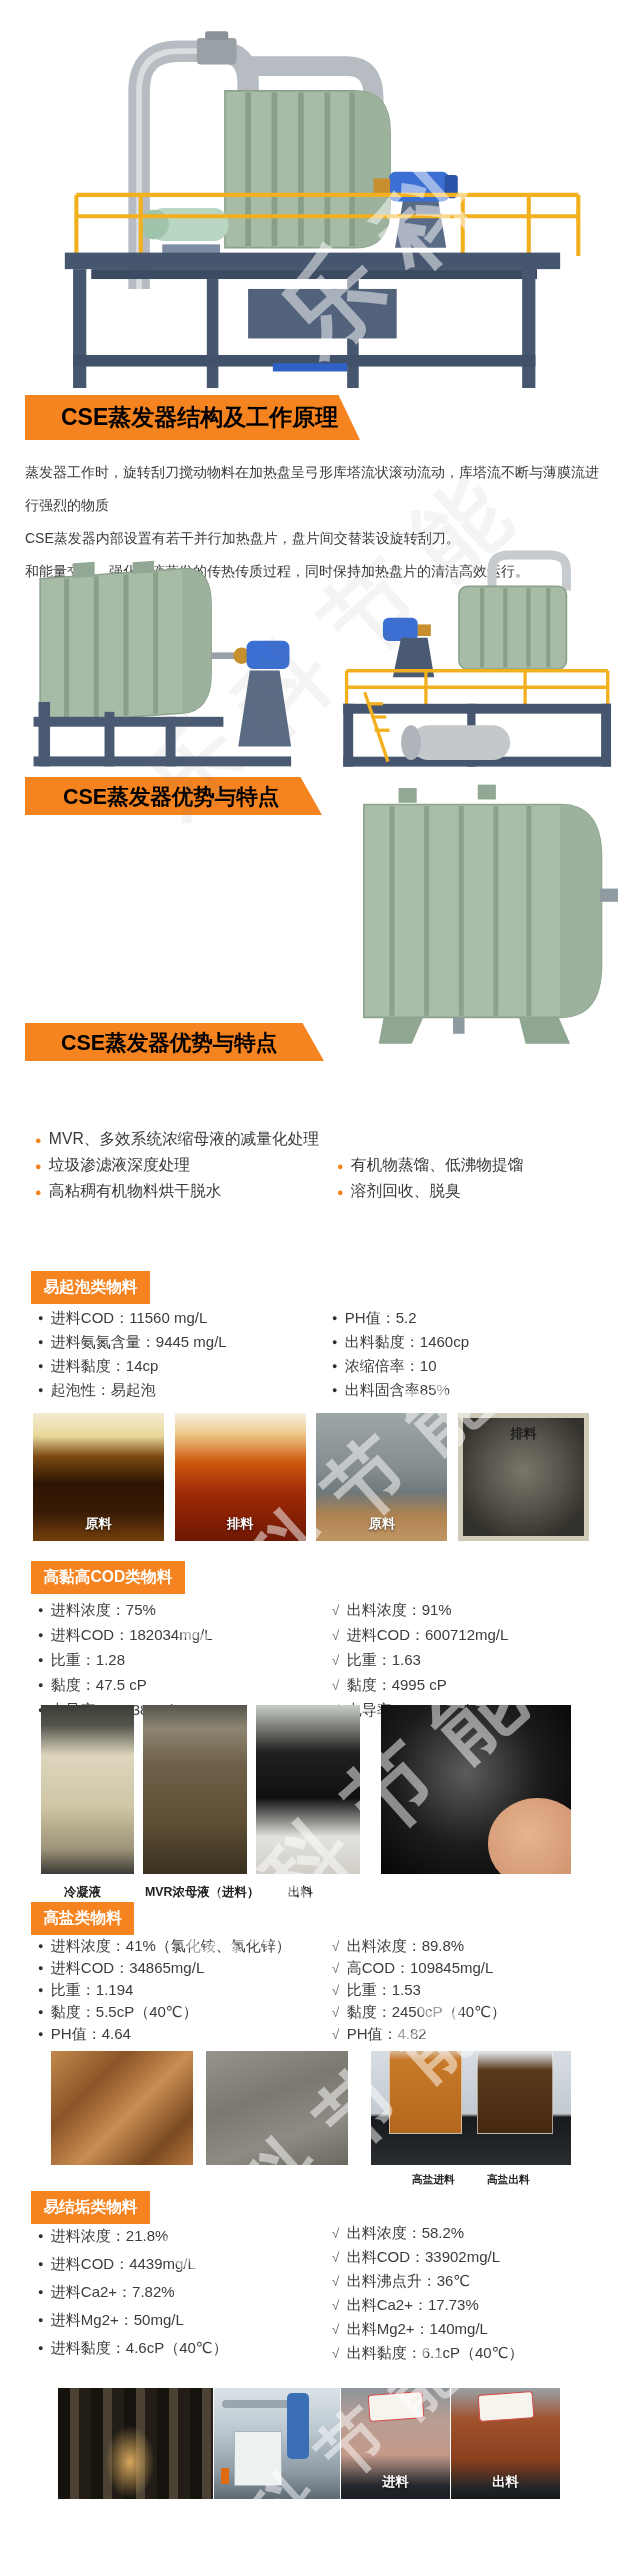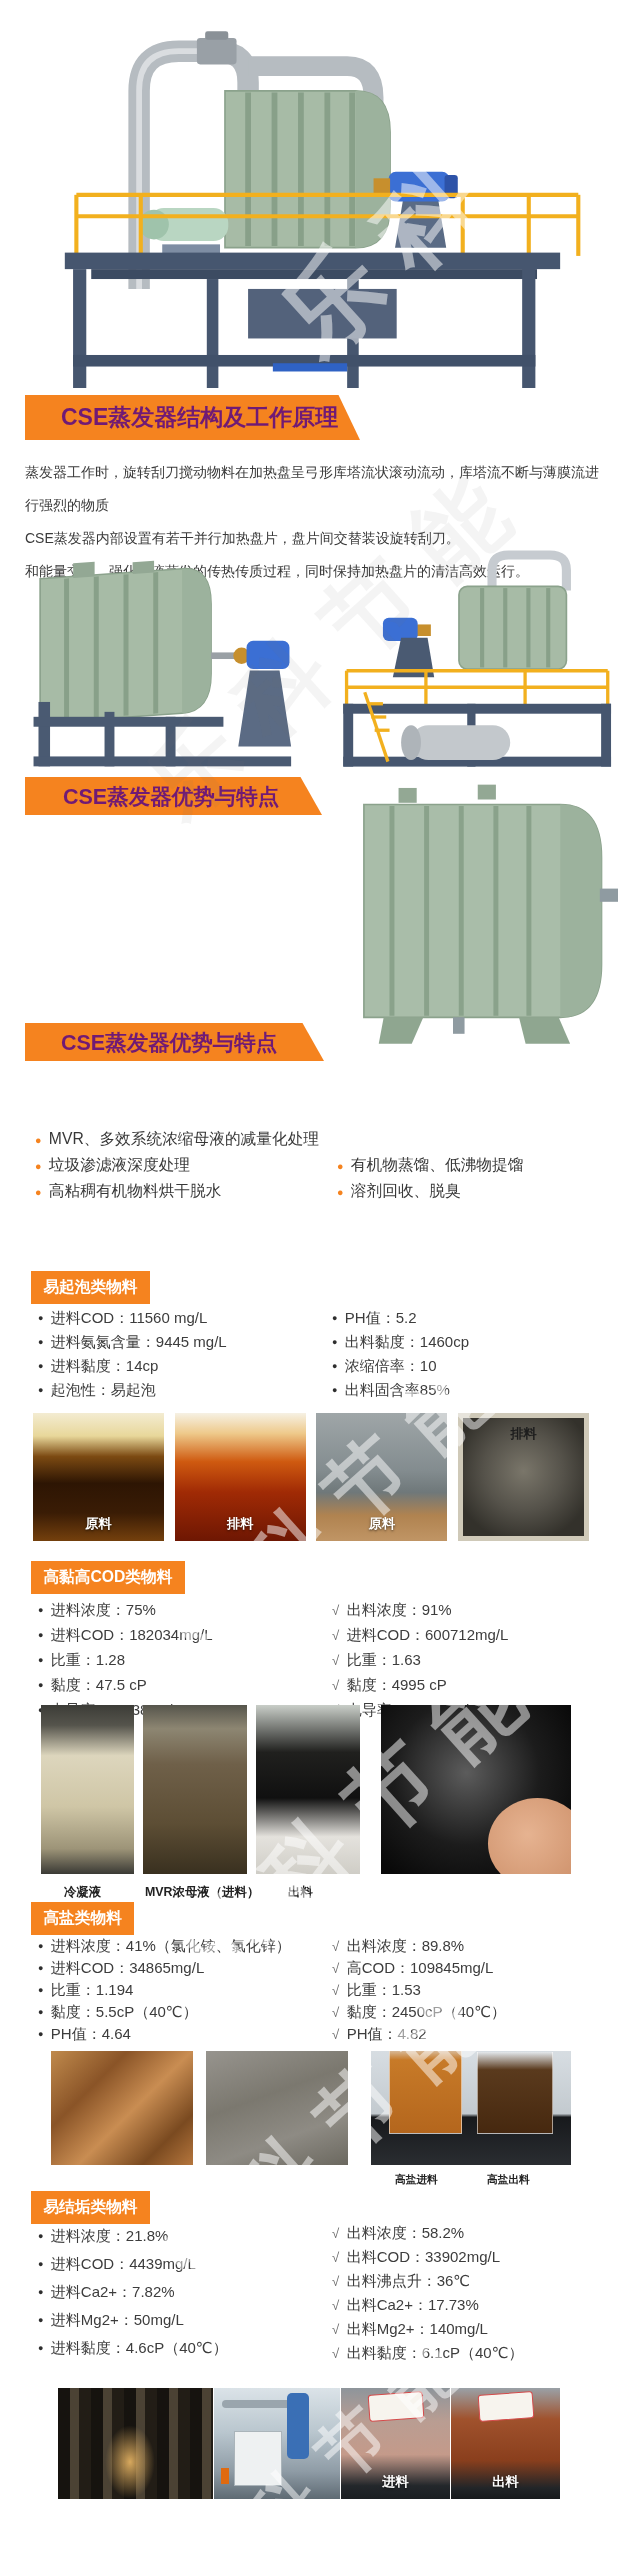--- a/index.html
+++ b/index.html
@@ -1,19 +1,19 @@
 <!DOCTYPE html>
 <html style="font-size:13.2px"><head>
 <meta charset="utf-8">
 <style>
   html,body{margin:0;padding:0;background:#fff;}
   .page{position:relative;width:620px;height:2576px;background:#ffffff;overflow:hidden;
         font-family:"Liberation Sans","DejaVu Sans",sans-serif;color:#3d3d3d;}
   
-  .banner{position:absolute;background:#f5831f;color:#701a75;font-weight:bold;
+  .banner{position:absolute;background:#f5831f;color:#000000;font-weight:bold;
           display:flex;align-items:center;box-sizing:border-box;
           clip-path:polygon(0 0,calc(100% - 21.5px) 0,100% 100%,0 100%);}
   .b1{left:25px;top:395px;width:335px;height:45px;font-size:23px;padding-left:36px;}
   .b2{left:25px;top:777px;width:297px;height:38px;font-size:21.5px;padding-left:38px;}
   .b3{left:25px;top:1023px;width:299px;height:38px;font-size:21.5px;padding-left:36px;}
   .b4{left:25px;top:1208px;width:347px;height:43px;font-size:20.7px;padding-left:55px;}
   .case-label{position:absolute;left:31px;background:#f5831f;color:#fff;font-weight:bold;
               font-size:15.7px;padding:5.8px 12.4px;}
   .cl1{top:1271px;} .cl2{top:1561px;} .cl3{top:1902px;} .cl4{top:2191px;}
   
@@ -392,21 +392,21 @@
       </div>
   </div>
   <div class="strip" style="left:51px;top:2051px;gap:13.2px;">
     <div class="photo p-c1" style="width:142px;height:114px;"></div>
     <div class="photo p-c2" style="width:142px;height:114px;"></div>
     <div class="photo p-c3" style="width:200px;height:114px;margin-left:10px;">
       <div class="beaker bk1"></div>
       <div class="beaker bk2"></div>
     </div>
   </div>
-  <span class="caption-sm" style="left:395px;top:2173px;">高盐进料</span>
+  <span class="caption-sm" style="left:412px;top:2173px;">高盐进料</span>
   <span class="caption-sm" style="left:487px;top:2173px;">高盐出料</span>
 
   <div class="case-label cl4">易结垢类物料</div>
   <div class="col c4l" style="left:38px;top:2227px;width:281px;">
     <div class="row">
         <span class="mk dot">●</span>
         <span>进料浓度：21.8%</span>
       </div>
     <div class="row">
         <span class="mk dot">●</span>

